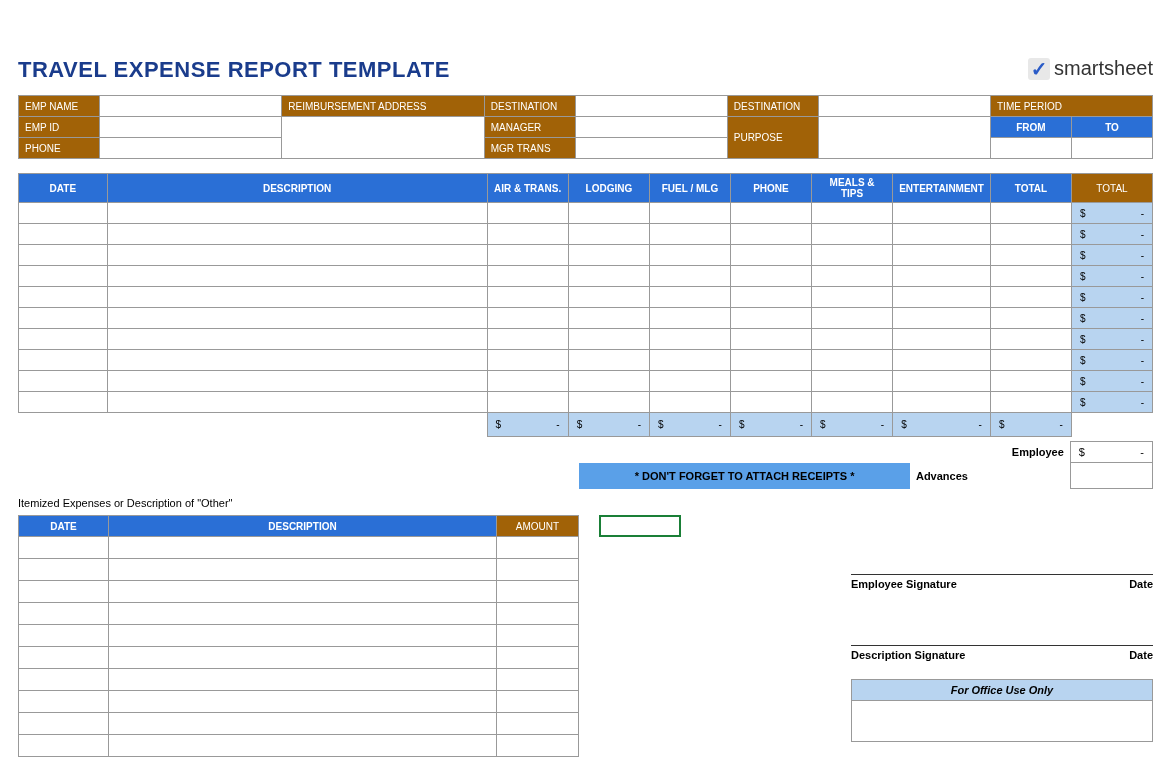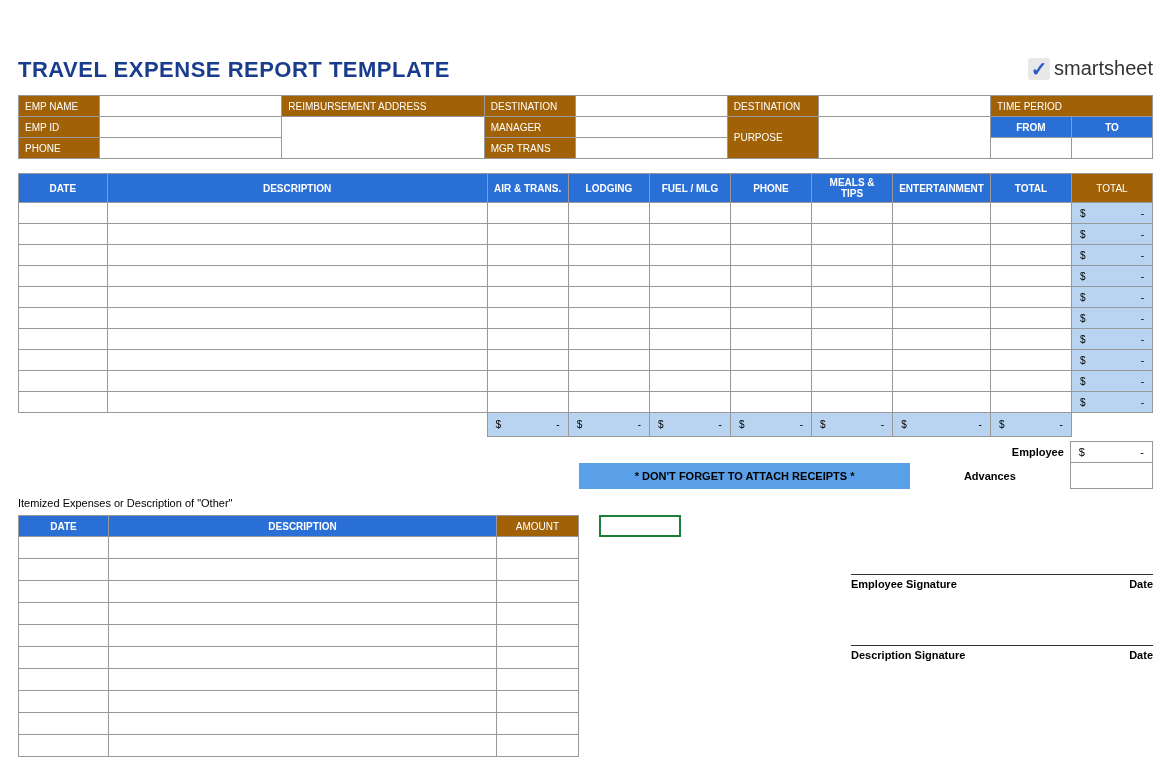--- a/index.html
+++ b/index.html
@@ -357,21 +357,21 @@
             <span class="cur">$</span>
             <span class="dash">-</span>
           </div>
         </td>
   </tr>
   <tr>
     <td style="border:none"></td>
     <td style="border:none;padding:0">
           <div class="receipts-banner">* DON'T FORGET TO ATTACH RECEIPTS *</div>
         </td>
-    <td class="summary" style="border:none;text-align:center;font-weight:bold">Advances</td>
+    <td class="summary" style="border:none;text-align:left;font-weight:bold">Advances</td>
     <td class="val"></td>
   </tr>
 </tbody>
   </table>
 
 <div class="itemized-label">Itemized Expenses or Description of "Other"</div>
 <div class="bottom-section">
   <div>
     <table class="itemized-table">
       <colgroup>
@@ -449,14 +449,18 @@
     <div class="sig-row">
       <span>Employee Signature</span>
       <span>Date</span>
     </div>
     <div style="height:26px"></div>
     <div class="sig-line"></div>
     <div class="sig-row">
       <span>Description Signature</span>
       <span>Date</span>
     </div>
+    <div class="office-box">
+      <div class="office-hdr">For Office Use Only</div>
+      <div class="office-body"></div>
+    </div>
   </div>
 </div>
 
 </body></html>

